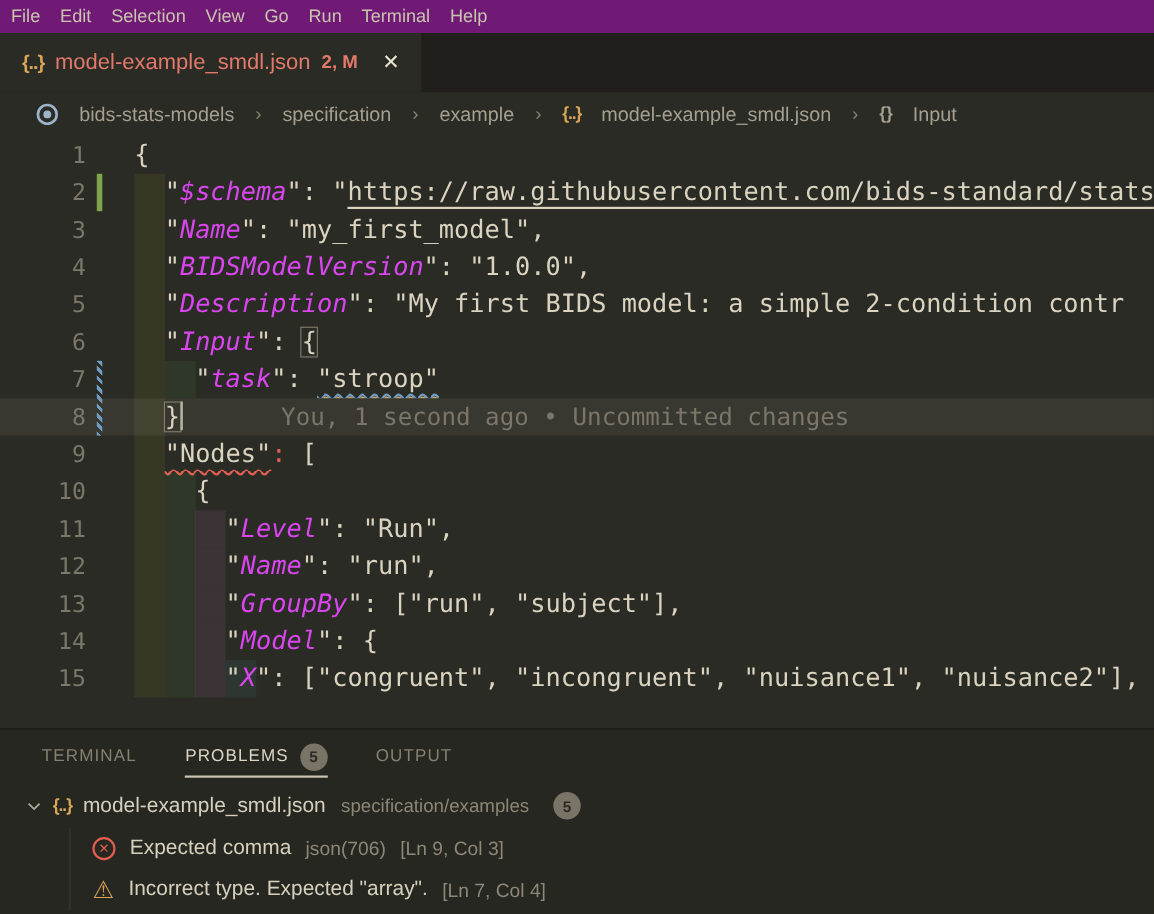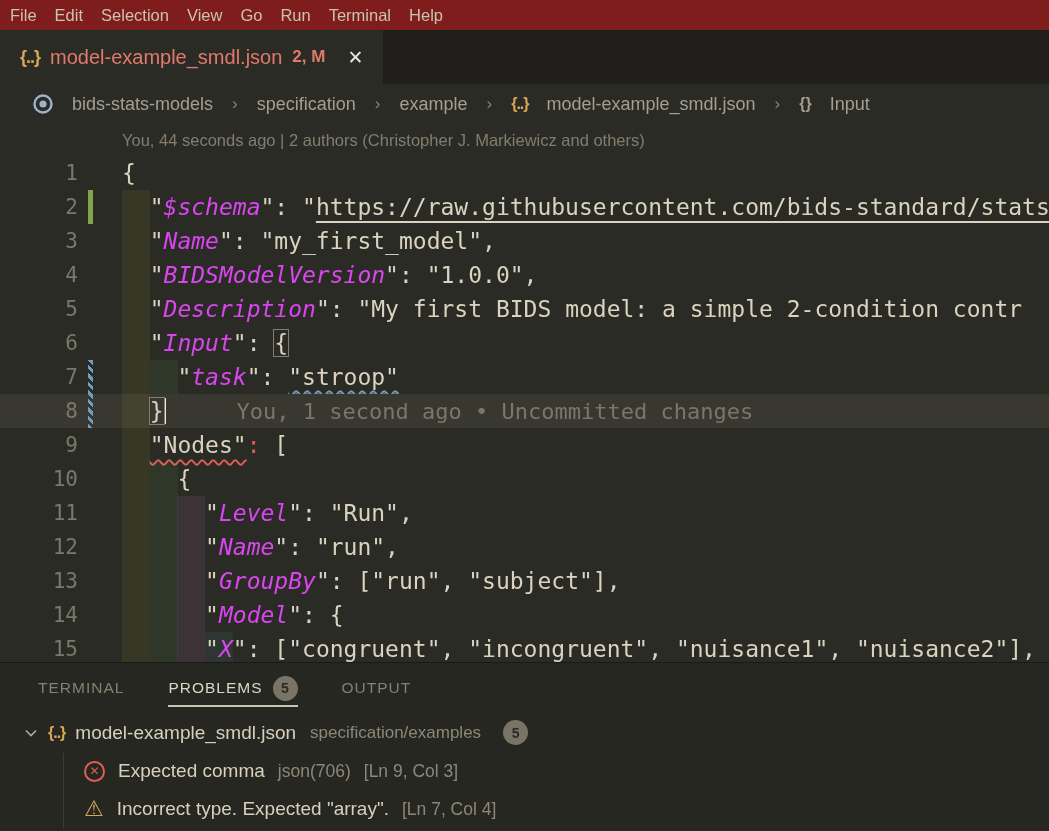--- a/index.html
+++ b/index.html
@@ -2,21 +2,21 @@
 <html><head>
 <meta charset="utf-8">
 <style>
   * { margin:0; padding:0; box-sizing:border-box; }
   html,body { background:#1a1a18; }
   .screen {
     position:relative; width:1049px; height:831px; overflow:hidden;
     background:#2b2b25; font-family:"Liberation Sans", sans-serif;
   }
   
-  .menubar { height:30px; background:#7f1d1d; display:flex; align-items:center; padding-left:1px; }
+  .menubar { height:30px; background:#701a75; display:flex; align-items:center; padding-left:1px; }
   .menu-item { padding:0 9px; font-size:16.5px; color:#c9c3b0; cursor:default; }
   
   .tabstrip { height:54px; background:#201f1b; display:flex; }
   .tab { display:flex; align-items:center; gap:10px; padding:0 20px; background:#2b2b25; }
   .tab-icon { color:#d9a657; font-size:18px; font-weight:bold; letter-spacing:-1px; }
   .tab-title { color:#e2796b; font-size:20px; }
   .tab-badge { color:#e2796b; font-size:17px; font-weight:600; }
   .tab-close { color:#eae4d4; font-size:19px; margin-left:12px; }
   
   .editor-area { position:relative; height:578px; background:#2b2b25; overflow:hidden; }
@@ -50,21 +50,21 @@
   .seg-warnstr { text-decoration:underline wavy #d9a657; text-decoration-thickness:2px;
     text-underline-offset:8px; }
   .warn-inner { text-decoration:underline wavy #6f9cc4; text-decoration-thickness:2px;
     text-underline-offset:5px; }
   .seg-errkey { color:#dad3bf; text-decoration:underline wavy #e05f52;
     text-decoration-thickness:2px; text-underline-offset:6px; }
   .seg-errcolon { color:#e05f52; }
   .seg-bracket { outline:1px solid #837e6e; outline-offset:0px; }
   .cursor { display:inline-block; width:2px; height:26px; background:#eee8d5;
     vertical-align:-5px; }
-  .blame { color:#7c766a; padding-left:71px; font-size:22px; }
+  .blame { color:#7c766a; padding-left:90px; font-size:22px; }
   
   .panel { position:absolute; left:0; right:0; bottom:0; height:169px;
     background:#272721; border-top:1px solid #191917; }
   .panel-tabs { height:50px; display:flex; align-items:center; padding-left:38px; gap:44px; }
   .ptab { position:relative; display:flex; align-items:center; gap:10px; height:100%;
     font-size:15.5px; letter-spacing:1px; color:#868070; }
   .ptab.active { color:#dcd6c4;justify-content:flex-end; }
   .ptab.active::after { content:""; position:absolute; left:0; right:0; bottom:6px;
     height:2px; background:#cac4b2; }
   .circ-badge { min-width:25px; height:25px; border-radius:50%; background:#7a7466;
@@ -122,23 +122,20 @@
       <span class="crumb">specification</span>
       <span class="crumb-sep">›</span>
       <span class="crumb">example</span>
       <span class="crumb-sep">›</span>
       <span class="crumb-icon-json">{..}</span>
       <span class="crumb">model-example_smdl.json</span>
       <span class="crumb-sep">›</span>
       <span class="crumb-icon-braces">{}</span>
       <span class="crumb">Input</span>
     </div>
-    <div class="codelens-row">
-      <span>You, 44 seconds ago | 2 authors (Christopher J. Markiewicz and others)</span>
-    </div>
     <div class="code-lines" id="code-lines">
         <div class="code-line"><span class="line-num">1</span><span class="code-text"><span class="seg-punc">{</span></span></div>
         <div class="code-line"><div class="indent-band band0" style="left: 122px;"></div><div class="gutter-mark added"></div><span class="line-num">2</span><span class="code-text"><span class="seg-punc">  "</span><span class="seg-key">$schema</span><span class="seg-punc">": "</span><span class="seg-url">https://raw.githubusercontent.com/bids-standard/stats-</span></span></div>
         <div class="code-line"><div class="indent-band band0" style="left: 122px;"></div><span class="line-num">3</span><span class="code-text"><span class="seg-punc">  "</span><span class="seg-key">Name</span><span class="seg-punc">": </span><span class="seg-str">"my_first_model",</span></span></div>
         <div class="code-line"><div class="indent-band band0" style="left: 122px;"></div><span class="line-num">4</span><span class="code-text"><span class="seg-punc">  "</span><span class="seg-key">BIDSModelVersion</span><span class="seg-punc">": </span><span class="seg-str">"1.0.0",</span></span></div>
         <div class="code-line"><div class="indent-band band0" style="left: 122px;"></div><span class="line-num">5</span><span class="code-text"><span class="seg-punc">  "</span><span class="seg-key">Description</span><span class="seg-punc">": </span><span class="seg-str">"My first BIDS model: a simple 2-condition contr</span></span></div>
         <div class="code-line"><div class="indent-band band0" style="left: 122px;"></div><span class="line-num">6</span><span class="code-text"><span class="seg-punc">  "</span><span class="seg-key">Input</span><span class="seg-punc">": </span><span class="seg-bracket">{</span></span></div>
         <div class="code-line"><div class="indent-band band0" style="left: 122px;"></div><div class="indent-band band1" style="left: 149.7px;"></div><div class="gutter-mark modified"></div><span class="line-num">7</span><span class="code-text"><span class="seg-punc">    "</span><span class="seg-key">task</span><span class="seg-punc">": </span><span class="seg-warnstr"><span class="warn-inner">"stroop"</span></span></span></div>
         <div class="code-line current"><div class="indent-band band0" style="left: 122px;"></div><div class="gutter-mark modified"></div><span class="line-num">8</span><span class="code-text"><span class="seg-punc">  </span><span class="seg-bracket">}</span><span class="cursor"></span><span class="blame">You, 1 second ago • Uncommitted changes</span></span></div>
         <div class="code-line"><div class="indent-band band0" style="left: 122px;"></div><span class="line-num">9</span><span class="code-text"><span class="seg-punc">  </span><span class="seg-errkey">"Nodes"</span><span class="seg-errcolon">:</span><span class="seg-punc"> [</span></span></div>

